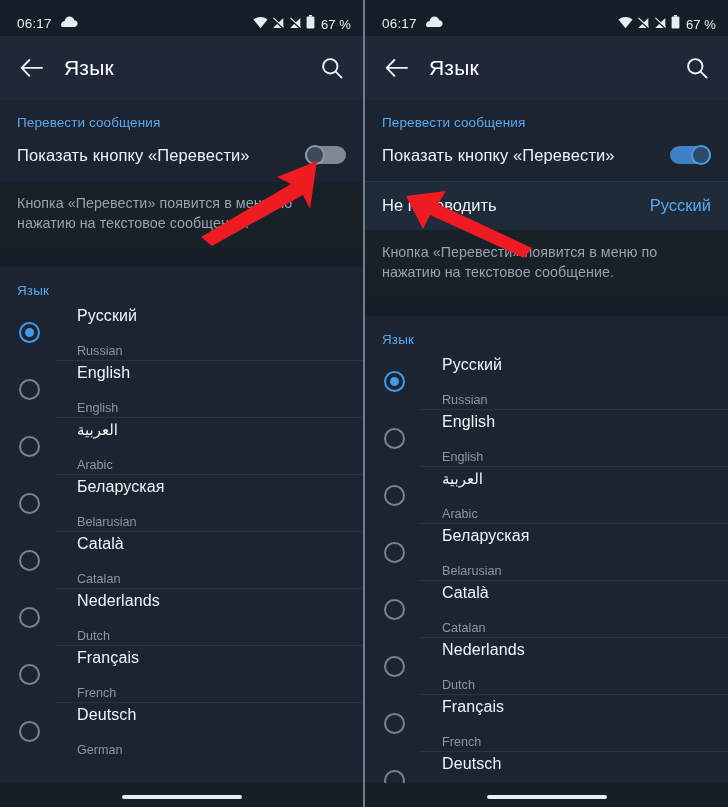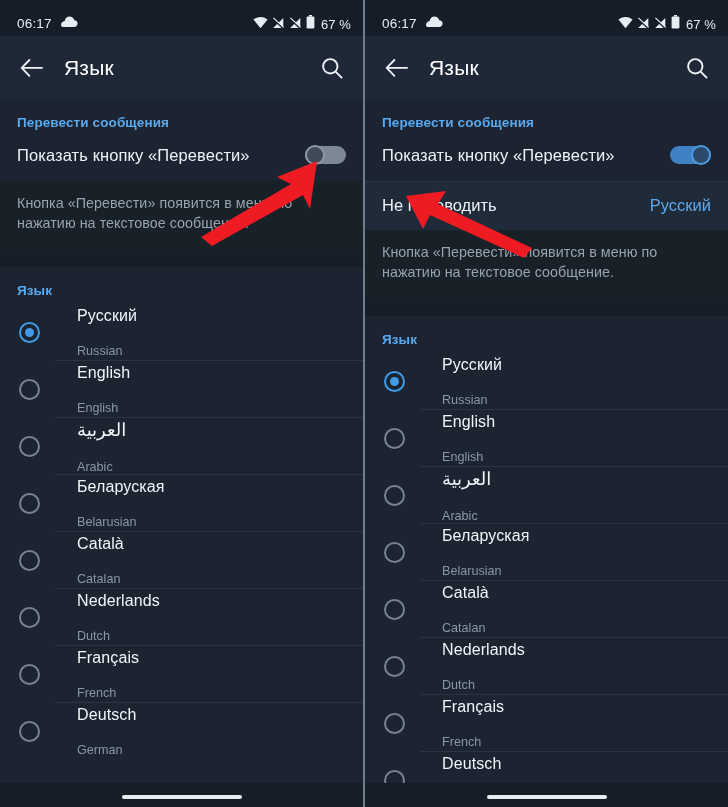--- a/index.html
+++ b/index.html
@@ -59,21 +59,21 @@
     letter-spacing: .2px;
   }
   .appbar .search { margin-left: auto; width: 34px; height: 34px; display:flex; align-items:center; justify-content:center;}
 
   
   .content { background: #1b2430; }
   .section-head {
     color: #5aa9f0;
     font-size: 13.5px;
     padding: 15px 17px 9px 17px;
-    font-weight: 700;
+    font-weight: 400;
     letter-spacing: .1px;
   }
   .section-head.lang { padding-top: 16px; padding-bottom: 6px; }
 
   .row-switch {
     display: flex;
     align-items: center;
     padding: 4px 17px 14px 17px;
     min-height: 42px;
     gap: 48px;
@@ -145,21 +145,21 @@
   }
   .radio.sel { border-color: #3f9ae8; }
   .radio.sel::after {
     content:"";
     position:absolute; left: 4px; top: 4px;
     width: 9px; height: 9px; border-radius: 50%;
     background: #3f9ae8;
   }
   .lang-texts { margin-left: 37px; display:flex; flex-direction:column; justify-content:center;}
   .lang-native { color: #f2f5f9; font-size: 16px; letter-spacing: .1px; }
-  .lang-native.rtl { direction: rtl; text-align: center; font-size: 18px; }
+  .lang-native.rtl { direction: rtl; text-align: center; font-size: 15px; }
   .lang-en { color: #8b97a4; font-size: 12.6px; margin-top: 19px; }
 
   
   .navbar {
     position:absolute; left:0; right:0; bottom:0;
     height: 24px;
     background: #161e27;
     display:flex; align-items:center; justify-content:center;
   }
   .nav-pill { width: 120px; height: 3.5px; border-radius: 2px; background: #e8edf3; margin-top: 4px; }

